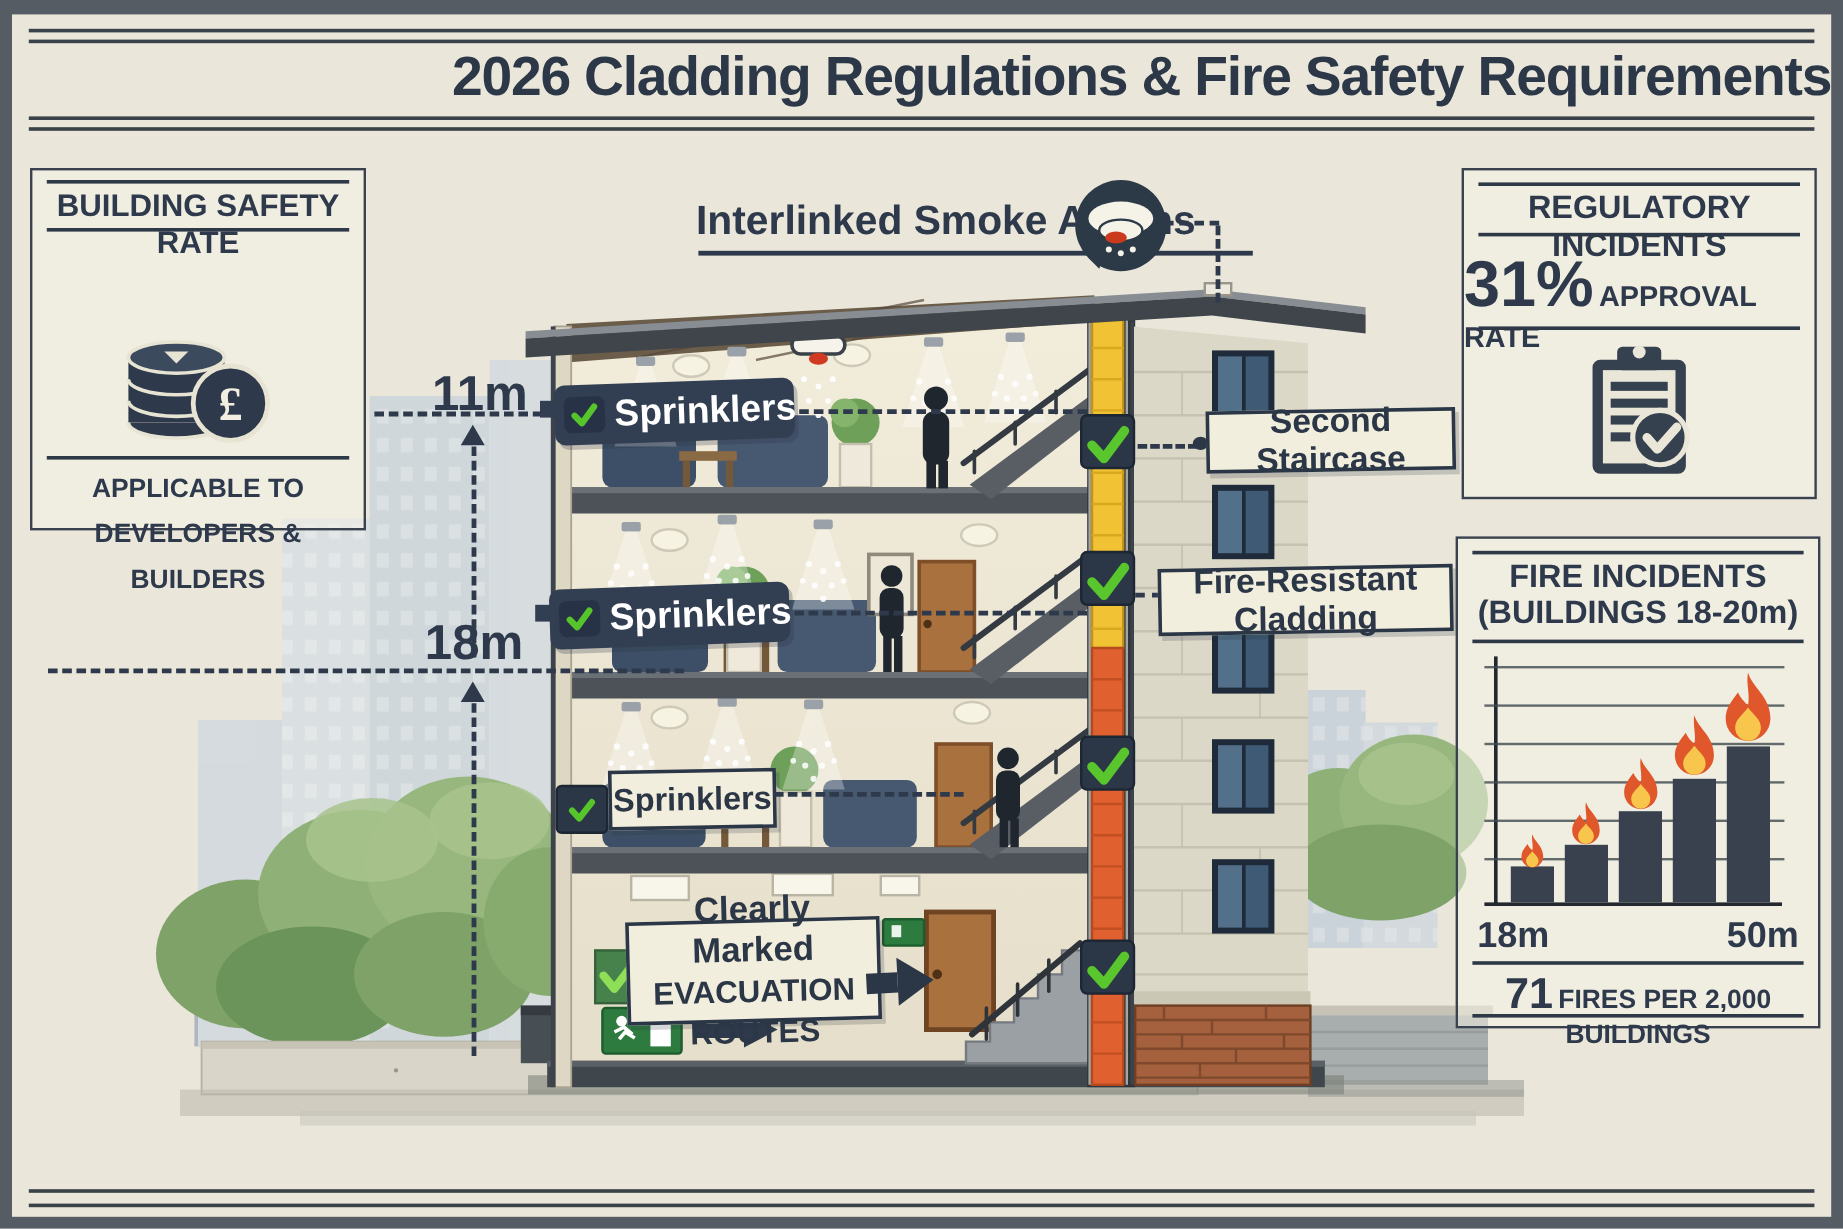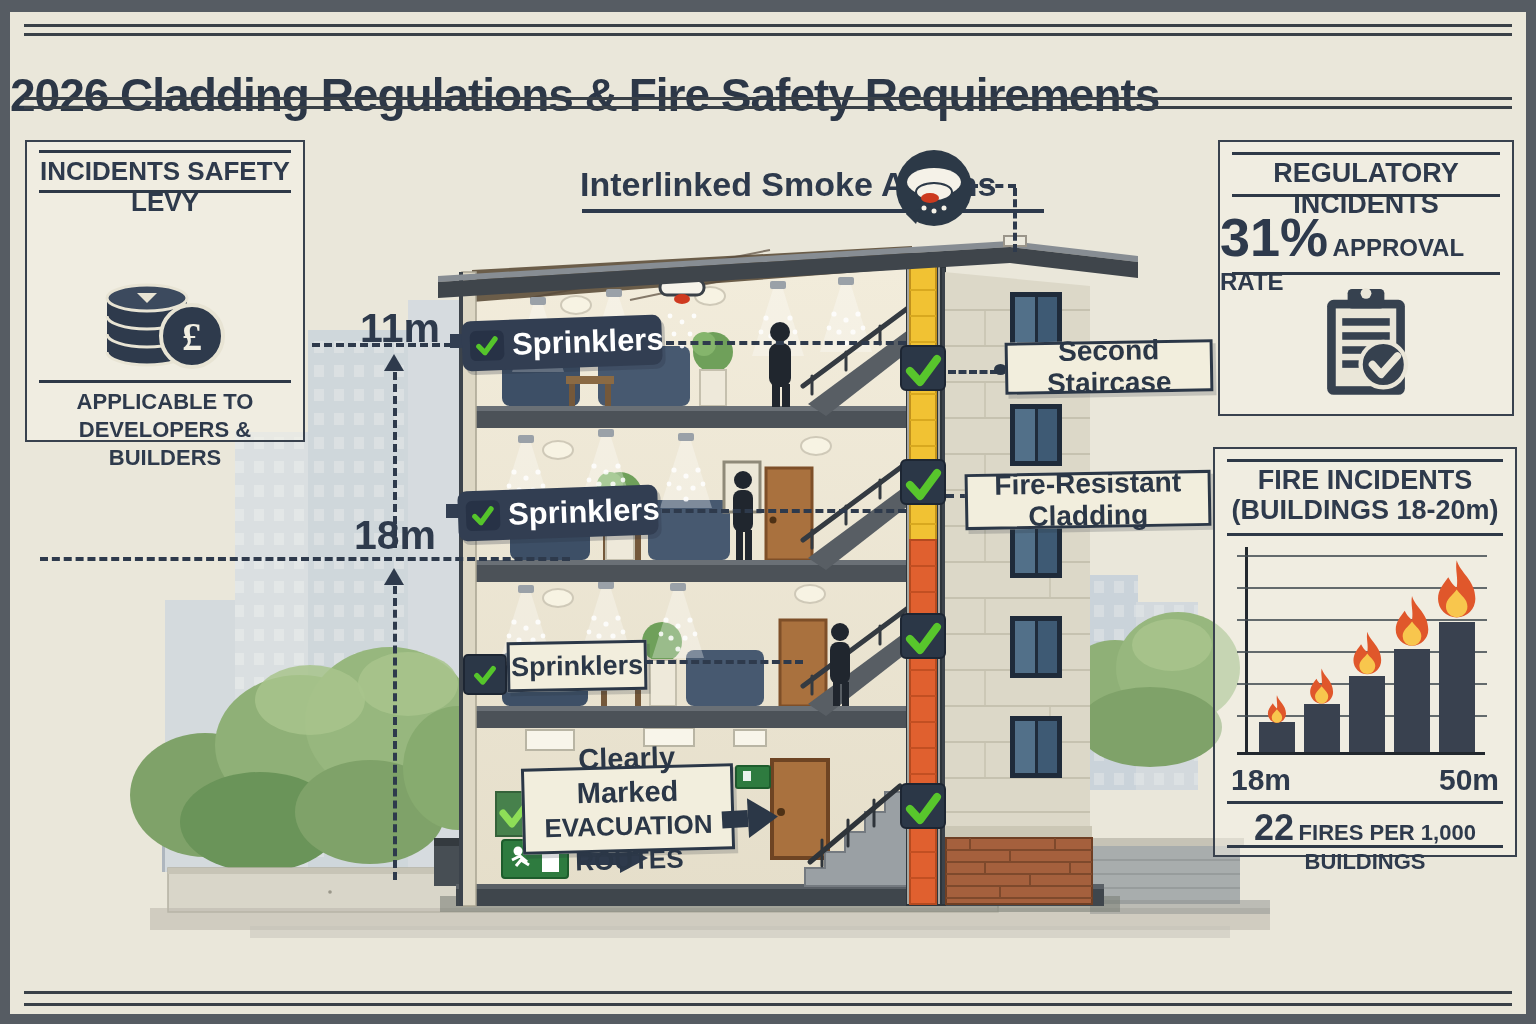--- a/index.html
+++ b/index.html
@@ -2,21 +2,21 @@
 <html><head>
 <meta charset="utf-8">
 <style>
   html,body{margin:0;padding:0;}
   body{width:1536px;height:1024px;overflow:hidden;font-family:"Liberation Sans",sans-serif;}
   .frame{position:relative;width:1536px;height:1024px;background:#565c63;}
   .page{position:absolute;left:10px;top:12px;right:10px;bottom:10px;background:#eae7da;overflow:hidden;}
   .abs{position:absolute;}
   .rule-page{position:absolute;left:14px;right:14px;height:3px;background:#3a4148;}
   .ink{color:#2e3a4c;}
-  #title{position:absolute;left:0;right:0;top:24px;text-align:left;font-size:46px;font-weight:bold;color:#2c3747;letter-spacing:-1px;margin-top:32px;}
+  #title{position:absolute;left:0;right:0;top:24px;text-align:right;font-size:46px;font-weight:bold;color:#2c3747;letter-spacing:-1px;}
   .panel{position:absolute;border:2px solid #39424e;background:rgba(246,243,231,0.5);}
   .prule{position:absolute;left:12px;right:12px;height:3px;background:#2e3947;}
   .phead{position:absolute;left:0;right:0;text-align:center;font-weight:bold;color:#2e3a4c;}
   .dash-h{position:absolute;border-top:4px dashed #2e3a4c;height:0;}
   .dash-v{position:absolute;border-left:4px dashed #2e3a4c;width:0;}
   .arr-up{position:absolute;width:0;height:0;border-left:10px solid transparent;border-right:10px solid transparent;border-bottom:17px solid #2e3a4c;}
   .tagnav{position:absolute;background:#323e52;border-radius:9px;color:#ffffff;font-weight:bold;display:flex;align-items:center;gap:8px;padding:0 14px 0 8px;box-shadow:3px 4px 0 rgba(40,48,62,0.25);}
   .tagnav .notch{background:#273246;border-radius:6px;width:34px;height:30px;display:flex;align-items:center;justify-content:center;flex:0 0 auto;}
   .lblbox{position:absolute;background:#f2eedd;border:3px solid #2b3747;color:#2b3747;font-weight:bold;display:flex;align-items:center;justify-content:center;text-align:center;box-shadow:3px 4px 0 rgba(40,48,62,0.2);}
   .chksq{position:absolute;background:#2b3747;border:2px solid #1d2633;border-radius:5px;display:flex;align-items:center;justify-content:center;}
@@ -341,33 +341,33 @@
       <path d="M502 860 l8 -4 l7 6 M506 866 l5 -6 l8 5" stroke="#ffffff" stroke-width="3" fill="none"></path>
     </g>
     <g fill="#2e3a4c">
       <rect x="568" y="852" width="42" height="13"></rect>
       <polygon points="610,844 638,858 610,873"></polygon>
     </g>
   </svg>
 
   <div class="panel" style="left:15px;top:128px;width:276px;height:298px;z-index:3">
     <div class="prule" style="top:8px"></div>
-    <div class="phead" style="top:14px;font-size:26px">INCIDENTS SAFETY LEVY</div>
+    <div class="phead" style="top:14px;font-size:26px">BUILDING SAFETY RATE</div>
     <div class="prule" style="top:48px"></div>
     <svg class="abs" style="left:68px;top:116px" width="140" height="120" viewBox="0 0 140 120">
       <rect x="12" y="40" width="80" height="54" fill="#2e3a4c"></rect>
       <path d="M12 94 a40 13 0 0 0 80 0" fill="#2e3a4c"></path>
       <path d="M12 58 a40 13 0 0 0 80 0 M12 76 a40 13 0 0 0 80 0 M12 94 a40 13 0 0 0 80 0" stroke="#e8e4d4" stroke-width="3" fill="none"></path>
       <ellipse cx="52" cy="40" rx="40" ry="13" fill="#3c4a5e" stroke="#e8e4d4" stroke-width="3"></ellipse>
       <polygon points="42,35 62,35 52,45" fill="#e8e4d4"></polygon>
       <circle cx="97" cy="78" r="31" fill="#2e3a4c" stroke="#e8e4d4" stroke-width="4"></circle>
       <text x="97" y="92" font-size="40" font-weight="bold" fill="#f2efe2" text-anchor="middle" font-family="Liberation Serif, serif">£</text>
     </svg>
     <div class="prule" style="top:238px"></div>
-    <div class="phead" style="top:246px;font-size:22px;line-height:28px;padding:0 8px">APPLICABLE TO DEVELOPERS &amp; BUILDERS</div>
+    <div class="phead" style="top:246px;font-size:22px;line-height:38px;padding:0 8px">APPLICABLE TO DEVELOPERS &amp; BUILDERS</div>
   </div>
 
   <div class="panel" style="left:1208px;top:128px;width:292px;height:272px;z-index:3">
     <div class="prule" style="top:10px"></div>
     <div class="phead" style="top:16px;font-size:27px">REGULATORY INCIDENTS</div>
     <div class="prule" style="top:52px"></div>
     <div class="abs" style="left:0;right:0;top:64px;text-align:left">
       <span class="stat-big" style="font-size:54px">31%</span>
       <span class="stat-big" style="font-size:24px">APPROVAL RATE</span>
     </div>
@@ -433,22 +433,22 @@
             <svg viewBox="0 0 24 30" width="100%" height="100%">
               <path d="M12 1 C13.5 6.5 20 9.5 20 17.5 a8 8 0 0 1 -16 0 c0-4 2.3-6.3 4.4-9.3 .9 1.9 2.1 3.3 3.6 4.6 C12.8 8.6 11.2 5 12 1 Z" fill="#e0572b"></path>
               <path d="M12 13.5 c1.9 2.7 4.6 4.1 4.6 7.3 a4.6 4.6 0 0 1 -9.2 0 c0-3.2 2.7-4.6 4.6-7.3 Z" fill="#f8c64d"></path>
             </svg>
           </div>
         </div>
     <div class="abs stat-big" style="left:16px;top:314px;font-size:30px">18m</div>
     <div class="abs stat-big" style="right:16px;top:314px;font-size:30px">50m</div>
     <div class="prule" style="top:352px"></div>
     <div class="abs" style="left:0;right:0;top:358px;text-align:center">
-      <span class="stat-big" style="font-size:36px">22</span>
-      <span class="stat-big" style="font-size:22px">FIRES PER 1,000 BUILDINGS</span>
+      <span class="stat-big" style="font-size:36px">71</span>
+      <span class="stat-big" style="font-size:22px">FIRES PER 2,000 BUILDINGS</span>
     </div>
     <div class="prule" style="top:396px"></div>
   </div>
 
   <div style="position:absolute;inset:0;z-index:2">
 
     <div class="abs ink" style="left:570px;top:153px;font-size:34px;font-weight:bold">Interlinked Smoke Alarms</div>
     <div class="abs" style="left:572px;top:197px;width:462px;height:4px;background:#2e3a4c"></div>
     <svg class="abs" style="left:876px;top:130px" width="96" height="96" viewBox="0 0 96 96">
       <circle cx="48" cy="46" r="38" fill="#2c3947"></circle>

